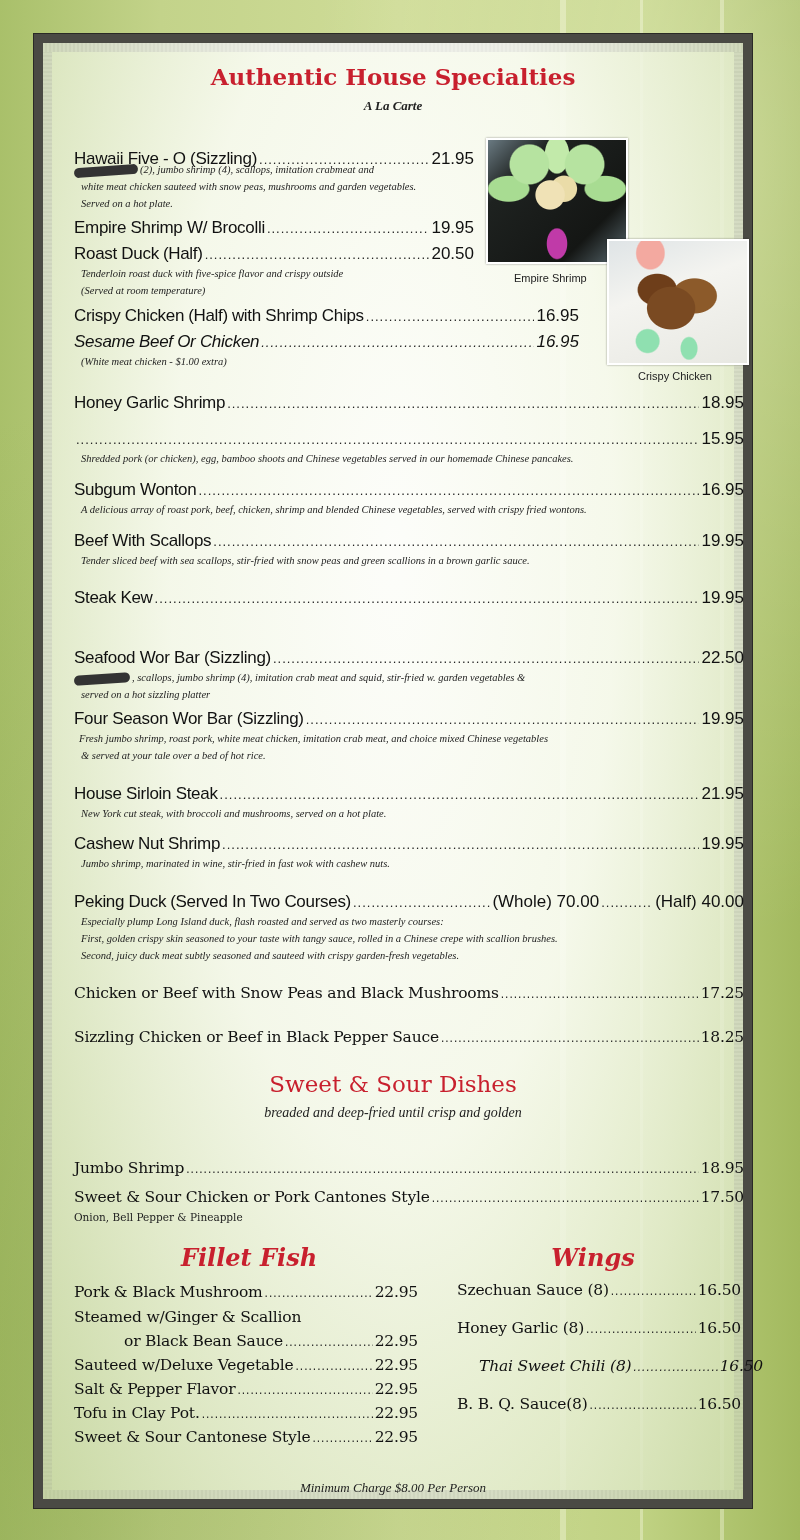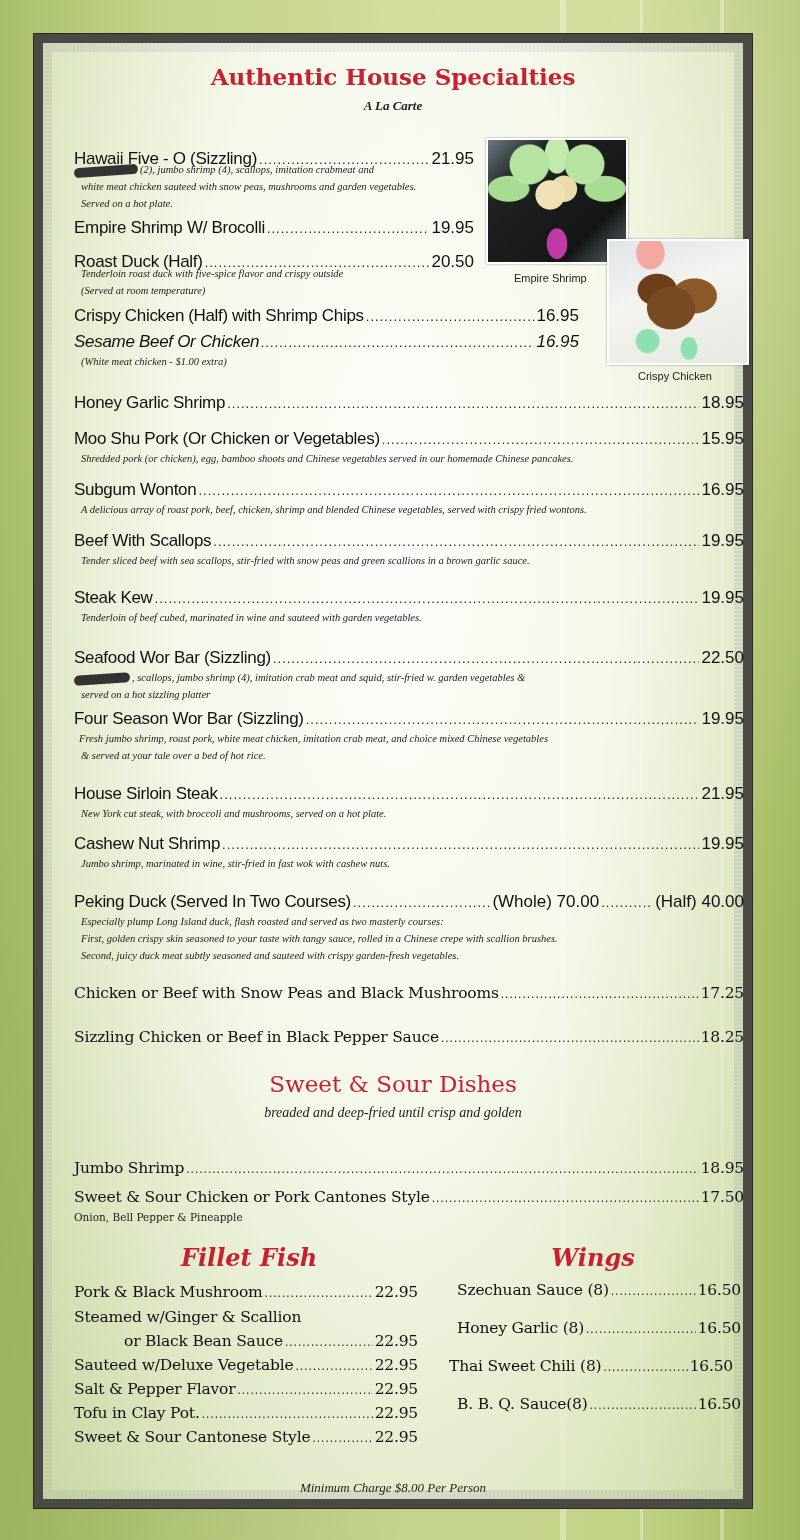--- a/index.html
+++ b/index.html
@@ -125,21 +125,21 @@
     <div class="desc" style="left:31px; top:119px;"><span class="redact"></span><span>(2), jumbo shrimp (4), scallops, imitation crabmeat and</span></div>
     <div class="desc" style="left:38px; top:136px;">white meat chicken sauteed with snow peas, mushrooms and garden vegetables.</div>
     <div class="desc" style="left:38px; top:153px;">Served on a hot plate.</div>
 
     <div class="item" style="left:31px; top:175px; width:400px;">
       <span class="name">Empire Shrimp W/ Brocolli</span>
       <span class="dots"></span>
       <span class="price">19.95</span>
     </div>
 
-    <div class="item" style="left:31px; top:209px; width:400px;">
+    <div class="item" style="left:31px; top:201px; width:400px;">
       <span class="name">Roast Duck</span>
       <span class="name small" style="margin-left:4px">(Half)</span>
       <span class="dots"></span>
       <span class="price">20.50</span>
     </div>
     <div class="desc" style="left:38px; top:223px;">Tenderloin roast duck with five-spice flavor and crispy outside</div>
     <div class="desc" style="left:38px; top:240px;">(Served at room temperature)</div>
 
     <div class="item" style="left:31px; top:263px; width:505px;">
       <span class="name">Crispy Chicken</span>
@@ -161,21 +161,20 @@
     <div class="photo photo-chicken"></div>
     <div class="caption" style="left:595px; top:327px;">Crispy Chicken</div>
 
     <div class="item" style="left:31px; top:350px; width:670px;">
       <span class="name">Honey Garlic Shrimp</span>
       <span class="dots"></span>
       <span class="price">18.95</span>
     </div>
 
     <div class="item" style="left:31px; top:386px; width:670px;">
-      <span class="name">Moo Shu Pork (Or Chicken or Vegetables)</span>
       <span class="dots"></span>
       <span class="price">15.95</span>
     </div>
     <div class="desc" style="left:38px; top:408px;">Shredded pork (or chicken), egg, bamboo shoots and Chinese vegetables served in our homemade Chinese pancakes.</div>
 
     <div class="item" style="left:31px; top:437px; width:670px;">
       <span class="name">Subgum Wonton</span>
       <span class="dots"></span>
       <span class="price">16.95</span>
     </div>
@@ -186,21 +185,20 @@
       <span class="dots"></span>
       <span class="price">19.95</span>
     </div>
     <div class="desc" style="left:38px; top:510px;">Tender sliced beef with sea scallops, stir-fried with snow peas and green scallions in a brown garlic sauce.</div>
 
     <div class="item" style="left:31px; top:545px; width:670px;">
       <span class="name">Steak Kew</span>
       <span class="dots"></span>
       <span class="price">19.95</span>
     </div>
-    <div class="desc" style="left:38px; top:567px;">Tenderloin of beef cubed, marinated in wine and sauteed with garden vegetables.</div>
 
     <div class="item" style="left:31px; top:605px; width:670px;">
       <span class="name">Seafood Wor Bar (Sizzling)</span>
       <span class="dots"></span>
       <span class="price">22.50</span>
     </div>
     <div class="desc" style="left:31px; top:627px;"><span class="redact" style="width:56px"></span><span>, scallops, jumbo shrimp (4), imitation crab meat and squid, stir-fried w. garden vegetables &amp;</span></div>
     <div class="desc" style="left:38px; top:644px;">served on a hot sizzling platter</div>
 
     <div class="item" style="left:31px; top:666px; width:670px;">
@@ -305,21 +303,21 @@
     <div class="item serif-item" style="left:414px; top:1238px; width:284px;">
       <span class="name">Szechuan Sauce (8)</span>
       <span class="dots"></span>
       <span class="price">16.50</span>
     </div>
     <div class="item serif-item" style="left:414px; top:1276px; width:284px;">
       <span class="name">Honey Garlic (8)</span>
       <span class="dots"></span>
       <span class="price">16.50</span>
     </div>
-    <div class="item serif-item" style="left:406px; top:1314px; width:284px;">
+    <div class="item serif-item" style="left:436px; top:1314px; width:284px;font-style:italic;">
       <span class="name">Thai Sweet Chili (8)</span>
       <span class="dots"></span>
       <span class="price">16.50</span>
     </div>
     <div class="item serif-item" style="left:414px; top:1352px; width:284px;">
       <span class="name">B. B. Q. Sauce(8)</span>
       <span class="dots"></span>
       <span class="price">16.50</span>
     </div>
 

